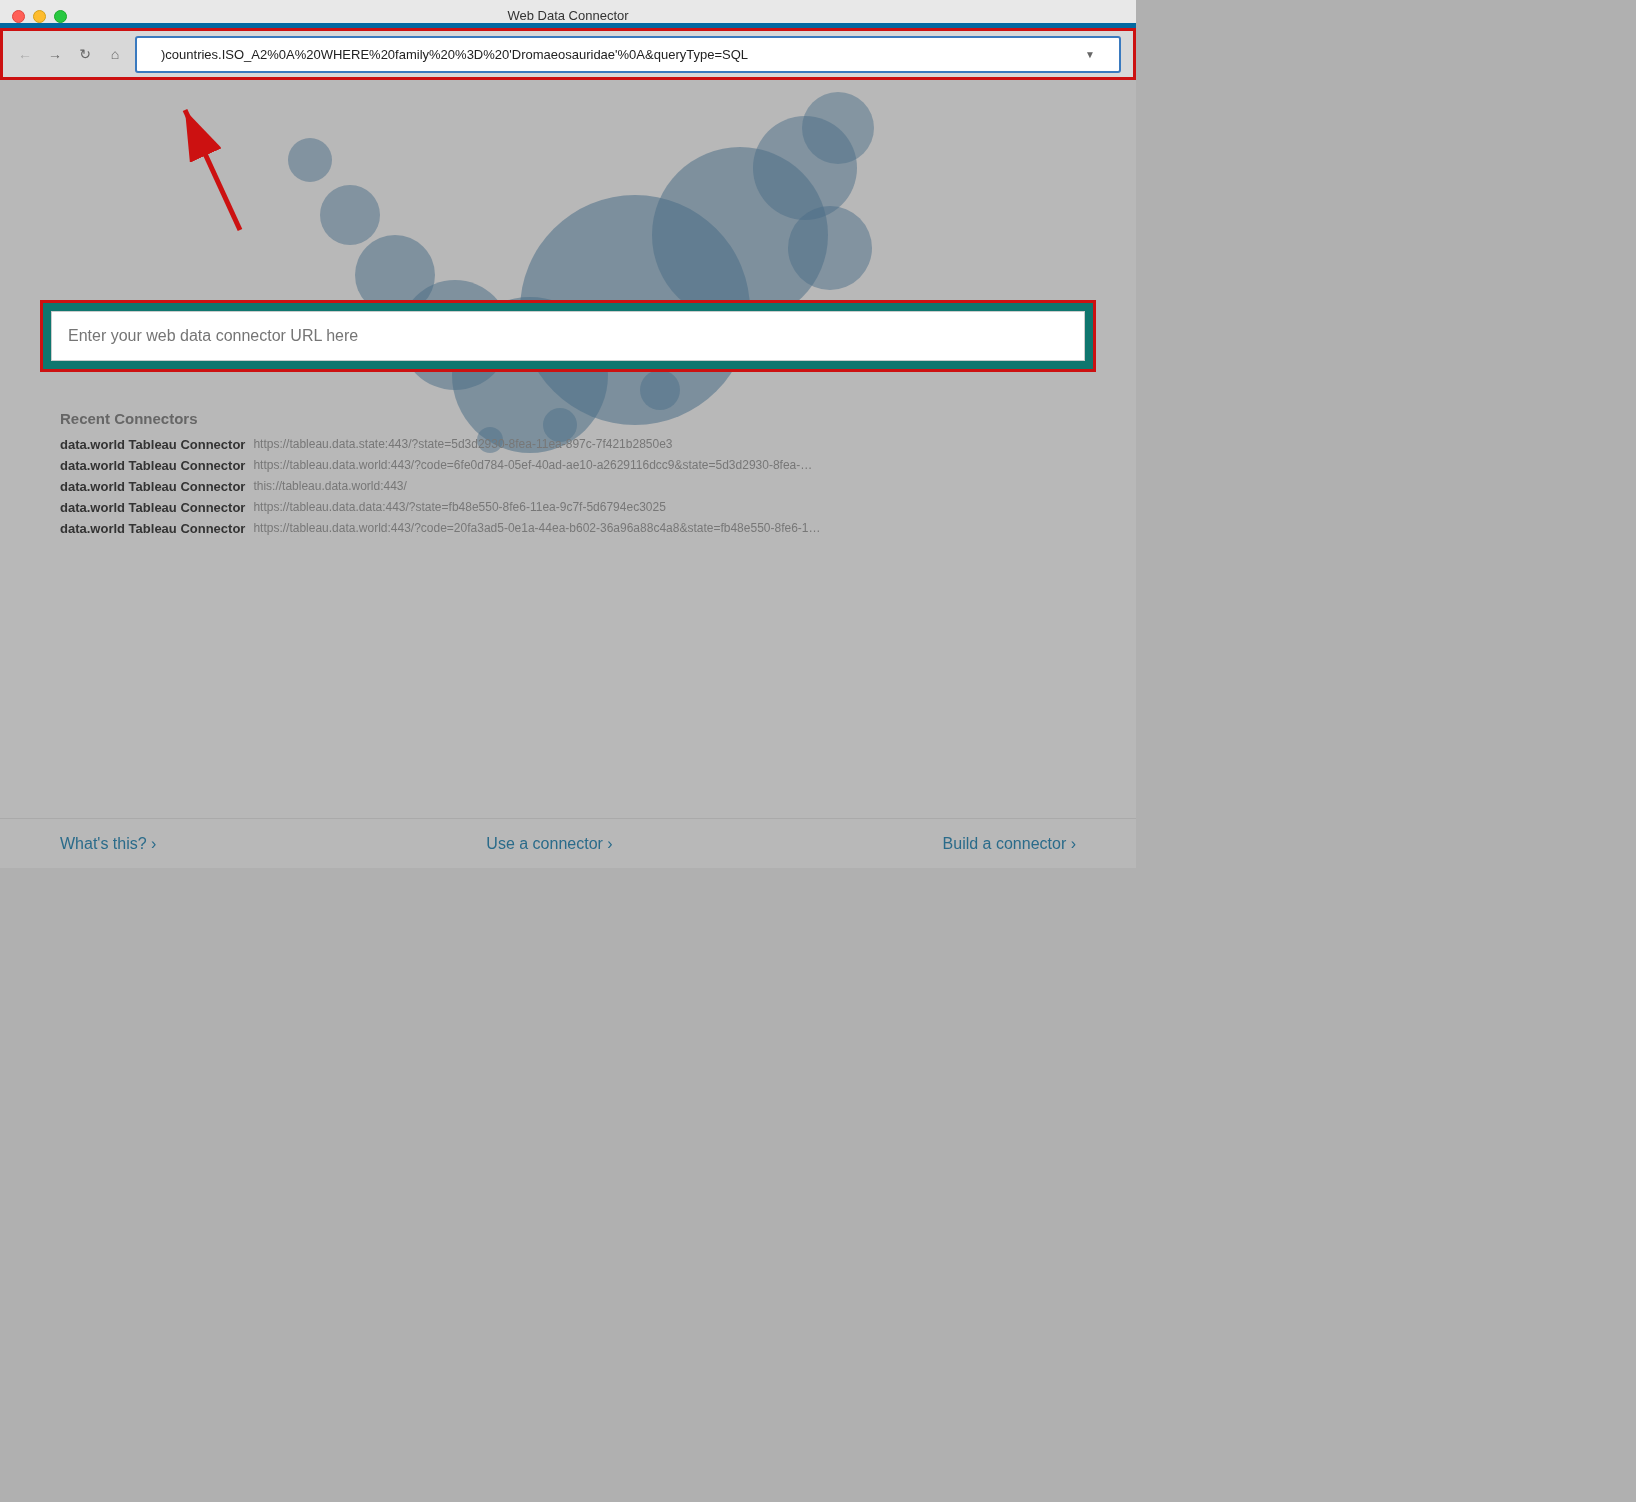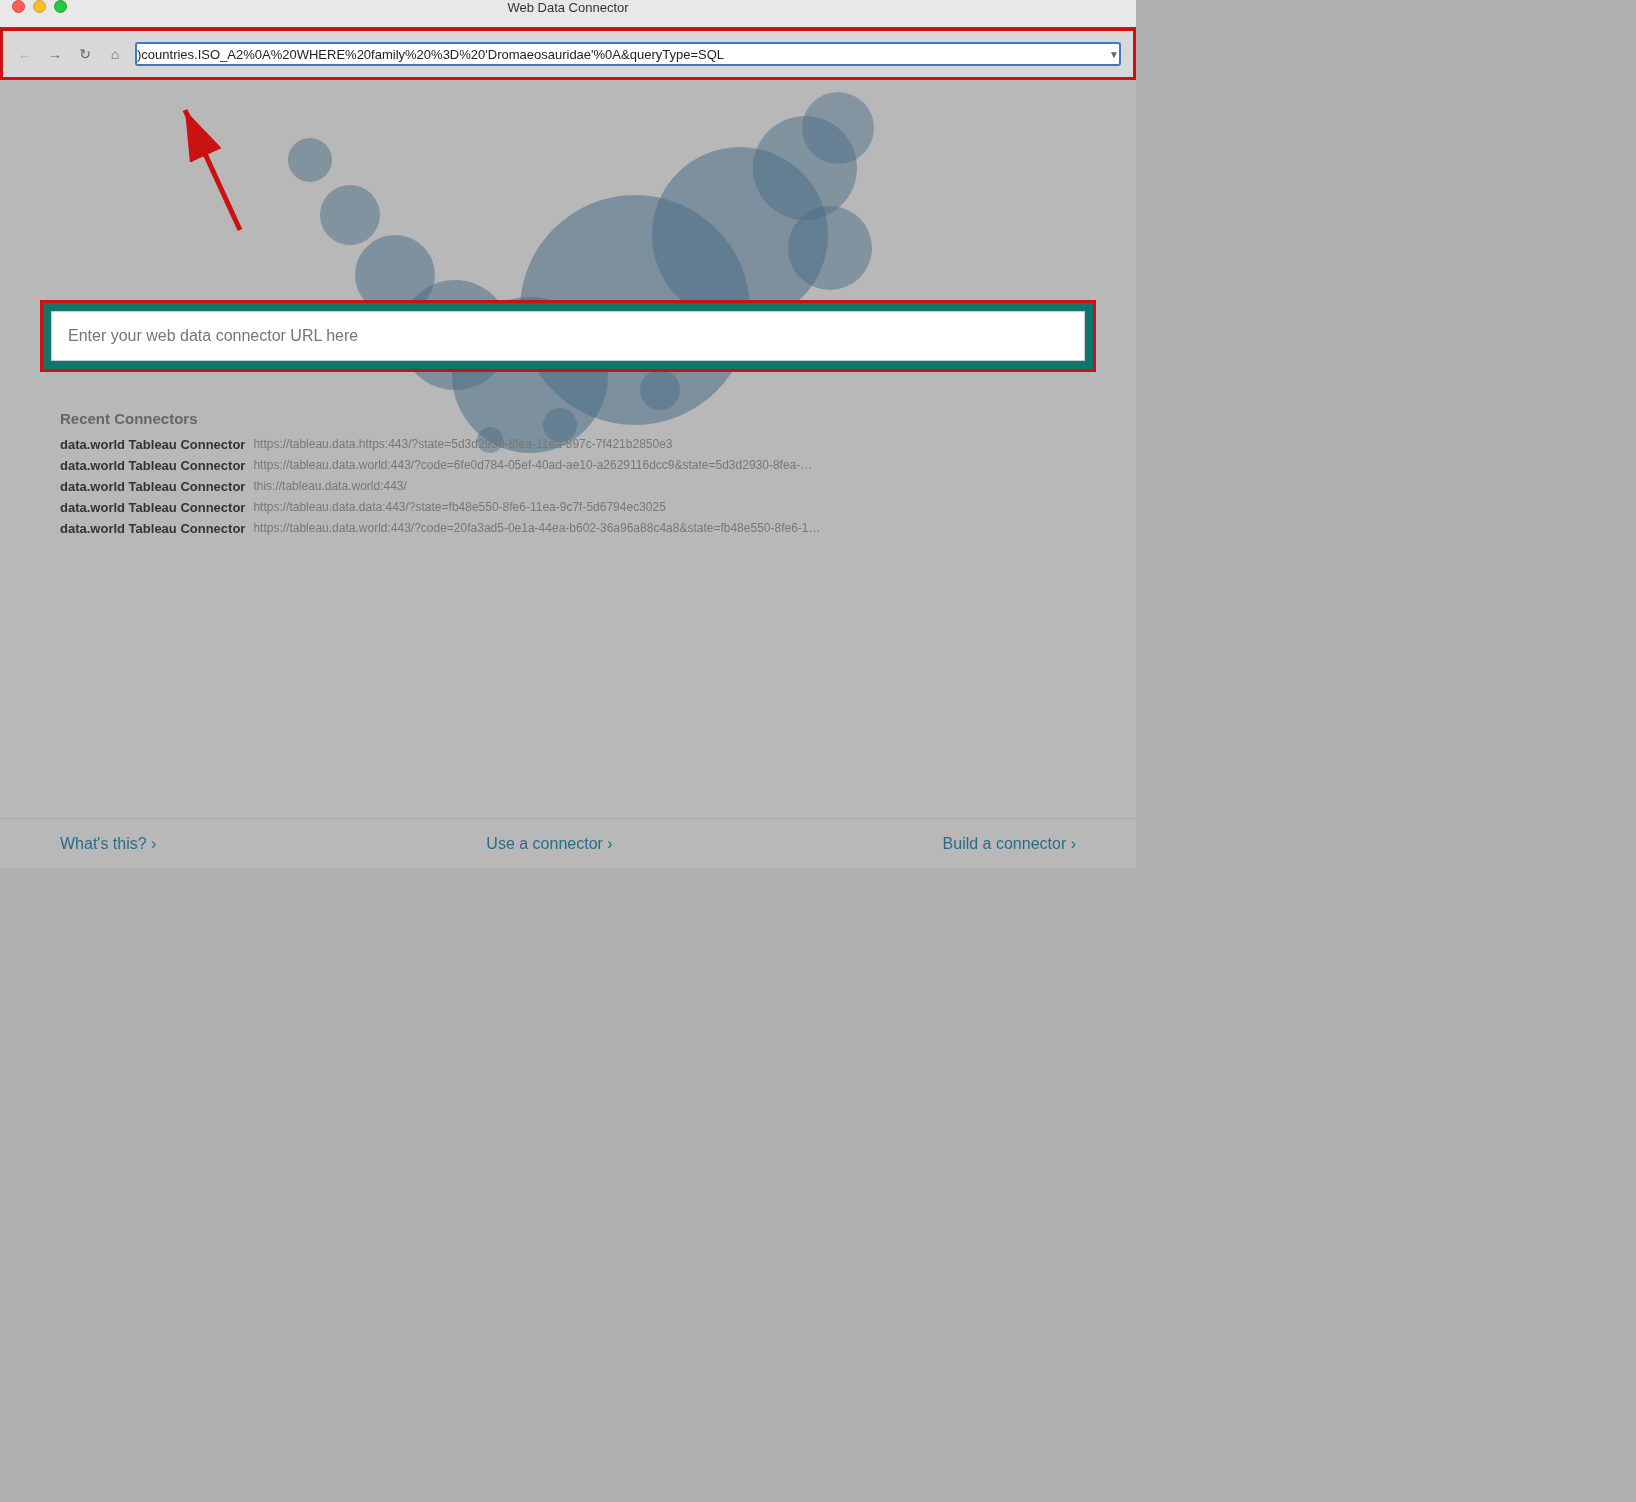--- a/index.html
+++ b/index.html
@@ -11,24 +11,24 @@
       font-family: -apple-system, BlinkMacSystemFont, 'Helvetica Neue', Arial, sans-serif;
       overflow: hidden;
       position: relative;
     }
 
     
     .title-bar {
       background: #e8e8e8;
       height: 28px;
       display: flex;
-      align-items: flex-start;
+      align-items: flex-end;
       justify-content: center;
       position: relative;
-      border-bottom: 1px solid #0369a1;
+      border-bottom: 5px solid #0369a1;
     }
     .title-bar-title {
       font-size: 13px;
       color: #333;
       font-weight: 500;
     }
     .traffic-lights {
       position: absolute;
       left: 12px;
       display: flex;
@@ -63,27 +63,27 @@
       justify-content: center;
       color: #666;
       font-size: 14px;
       cursor: pointer;
       background: none;
       border: none;
     }
     .nav-btn:disabled { color: #aaa; }
     .address-bar {
       flex: 1;
-      height: 24px;
+      height: 37px;
       background: white;
       border: 2px solid #3a7abf;
       border-radius: 3px;
       display: flex;
       align-items: center;
-      padding: 0 0;
+      padding: 0 24px;
       font-size: 13px;
       color: #333;
       position: relative;
     }
     .address-bar-text {
       flex: 1;
       overflow: hidden;
       text-overflow: ellipsis;
       white-space: nowrap;
       font-size: 13px;
@@ -254,21 +254,21 @@
 
   <div class="url-input-section">
     <input type="text" class="url-input" placeholder="Enter your web data connector URL here" style="">
   </div>
 
   <div class="recent-connectors">
     <div class="recent-title">Recent Connectors</div>
 
     <div class="connector-row">
       <span class="connector-name">data.world Tableau Connector</span>
-      <span class="connector-url">https://tableau.data.https:443/?state=5d3d2930-8fea-11ea-897c-7f421b2850e3</span>
+      <span class="connector-url">https://tableau.data.state:443/?state=5d3d2930-8fea-11ea-897c-7f421b2850e3</span>
     </div>
     <div class="connector-row">
       <span class="connector-name">data.world Tableau Connector</span>
       <span class="connector-url">https://tableau.data.world:443/?code=6fe0d784-05ef-40ad-ae10-a2629116dcc9&amp;state=5d3d2930-8fea-…</span>
     </div>
     <div class="connector-row">
       <span class="connector-name">data.world Tableau Connector</span>
       <span class="connector-url">this://tableau.data.world:443/</span>
     </div>
     <div class="connector-row">

